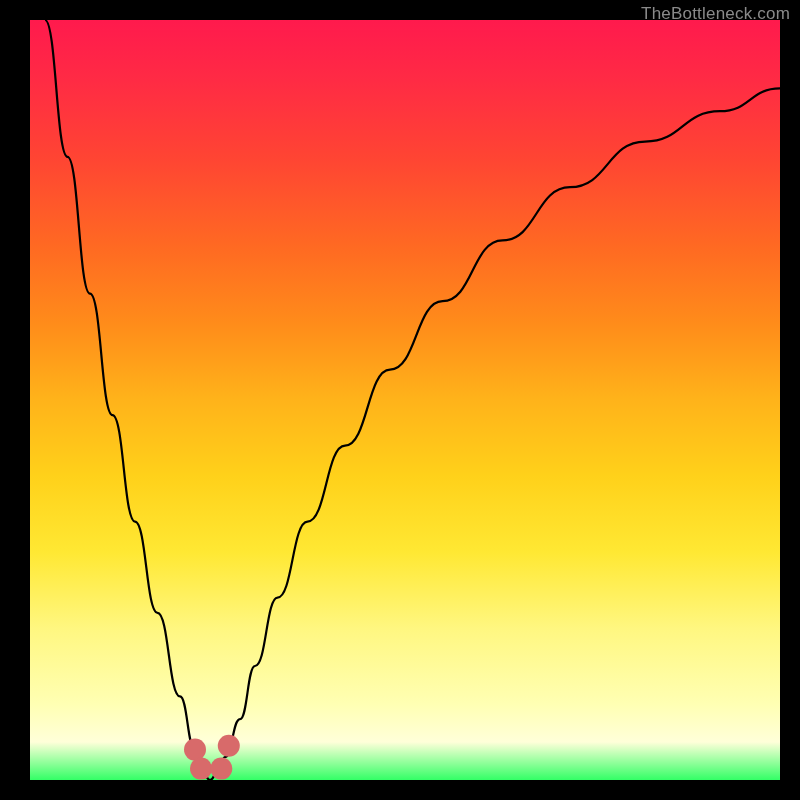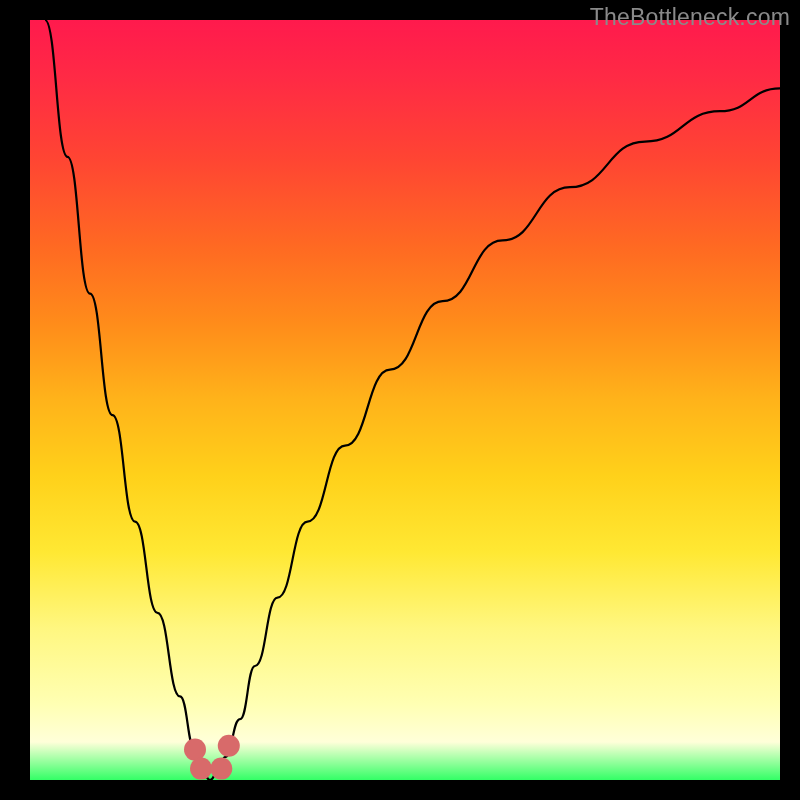--- a/index.html
+++ b/index.html
@@ -29,21 +29,21 @@
       #ffffb3 90%,
       #ffffd9 95%,
       #33ff66 100%
     );
   }
   .watermark {
     position: absolute;
     top: 4px;
     right: 10px;
     font-family: Arial, Helvetica, sans-serif;
-    font-size: 23px;
+    font-size: 17px;
     color: #8a8a8a;
     font-weight: 500;
     letter-spacing: 0.2px;
     user-select: none;
   }
   svg.curve {
     position: absolute;
     left: 0;
     top: 0;
     width: 750px;

